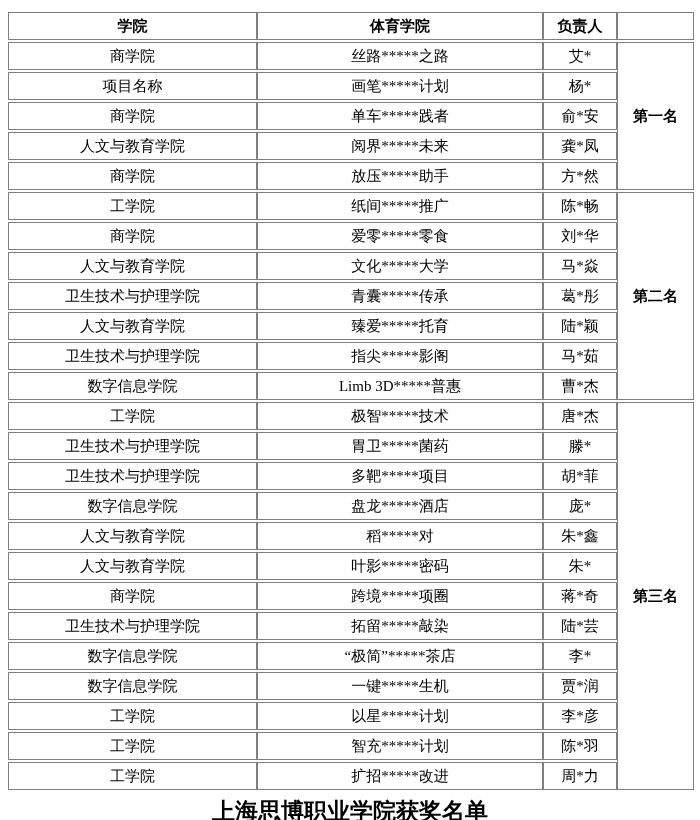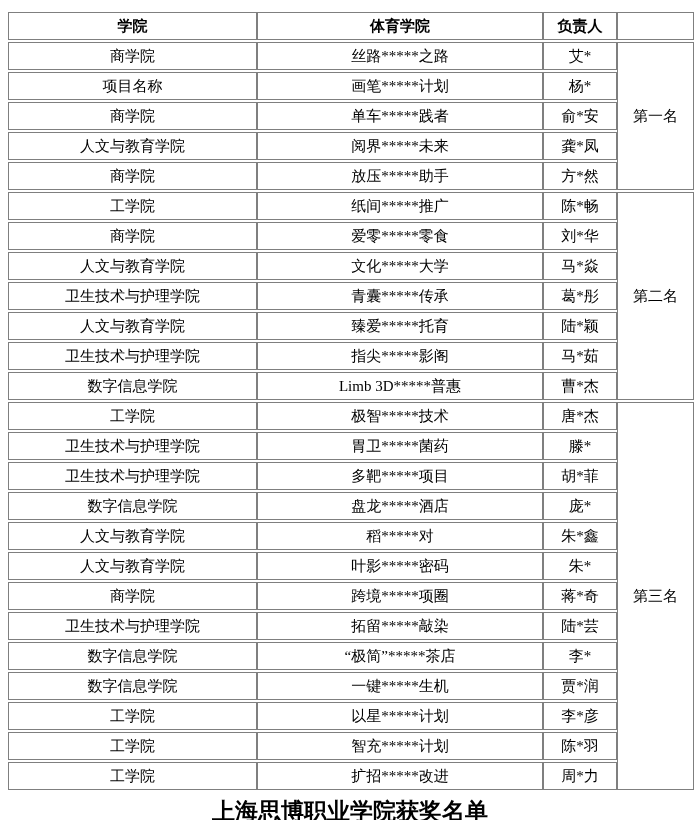--- a/index.html
+++ b/index.html
@@ -37,21 +37,21 @@
     white-space: nowrap;
     background: #ffffff;
   }
   th {
     font-weight: bold;
   }
   td {
     font-weight: normal;
   }
   td.rank-cell {
-    font-weight: normal;
+    font-weight: bold;
   }
   .caption {
     width: 700px;
     text-align: center;
     font-weight: bold;
     font-size: 23px;
     margin-top: 4px;
   }
 </style>
 </head>

